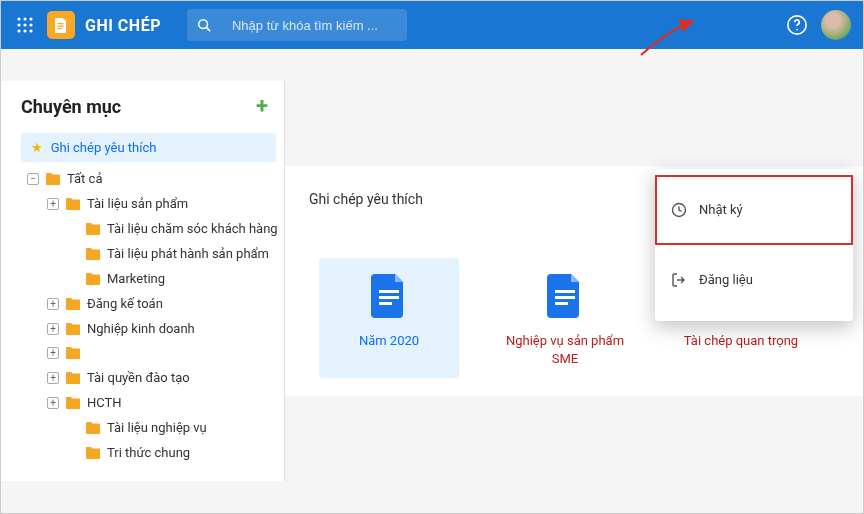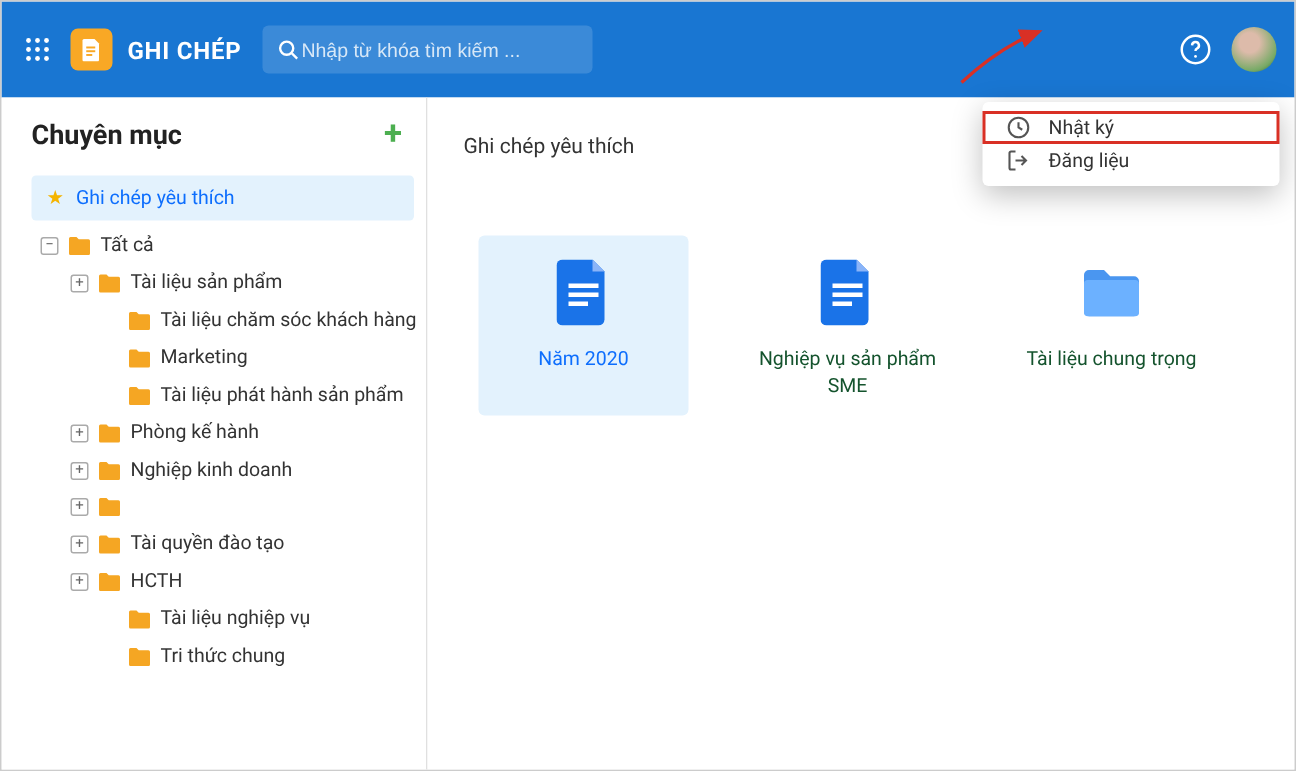--- a/index.html
+++ b/index.html
@@ -12,33 +12,33 @@
     --light-blue: #e3f2fd;
     --highlight-blue: #0d6efd;
     --bg: #fff;
     --border: #e0e0e0;
   }
   * { box-sizing: border-box; }
   html, body { margin: 0; padding: 0; font-family: -apple-system, Segoe UI, Roboto, Arial, sans-serif; font-size: 13px; color: var(--text); }
   body { width: 864px; height: 514px; overflow: hidden; background: #f5f5f5; position: relative; border: 1px solid #ccc; }
 
   
-  .header { height: 64px; background: var(--header-blue); display: flex; align-items: center; padding: 0 12px; gap: 10px; }
+  .header { height: 48px; background: var(--header-blue); display: flex; align-items: center; padding: 0 12px; gap: 10px; }
   .apps-btn { width: 24px; height: 24px; display: flex; align-items: center; justify-content: center; cursor: pointer; }
   .app-logo { width: 28px; height: 28px; background: #f9a825; border-radius: 5px; display: flex; align-items: center; justify-content: center; }
   .app-title { color: #fff; font-weight: 700; font-size: 16px; letter-spacing: 0.5px; }
-  .search-wrap { margin-left: 4px; background: rgba(255,255,255,0.15); border-radius: 4px; height: 32px; width: 220px; display: flex; align-items: center; padding: 0 10px; gap: 0; }
+  .search-wrap { margin-left: 16px; background: rgba(255,255,255,0.15); border-radius: 4px; height: 32px; width: 220px; display: flex; align-items: center; padding: 0 10px; gap: 19px; }
   .search-input { background: transparent; border: none; outline: none; color: #fff; font-size: 13px; flex: 1; }
   .search-input::placeholder { color: rgba(255,255,255,0.8); }
   .spacer { flex: 1; }
   .header-icon { width: 28px; height: 28px; display:flex; align-items:center; justify-content:center; cursor:pointer; }
   .avatar { width: 30px; height: 30px; border-radius: 50%; background: radial-gradient(circle at 40% 35%, #dba 25%, #7a6 70%, #253 100%); cursor: pointer; }
 
   
-  .body-wrap { display: flex; height: calc(100% - 48px); }
+  .body-wrap { display: flex; height: calc(100% - 48px); align-items: center; }
   .sidebar { width: 284px; background: #fff; border-right: 1px solid var(--border); display:flex; flex-direction:column; }
   .sidebar-head { display:flex; align-items:center; justify-content:space-between; padding: 14px 16px 12px 20px; }
   .sidebar-title { font-size: 18px; font-weight: 700; color: #222; }
   .add-btn { color: var(--green); font-size: 22px; font-weight: 700; cursor:pointer; line-height: 1; }
   .tree { padding: 4px 8px 16px 12px; overflow-y:auto; flex:1; }
   .fav-item { display:flex; align-items:center; gap:8px; padding: 7px 10px; background: var(--light-blue); color: var(--highlight-blue); border-radius: 3px; cursor:pointer; margin-bottom:4px; margin-left: 8px; }
   .star { color: #f4b400; }
   .tree-row { display:flex; align-items:center; gap:6px; padding: 5px 4px; cursor:pointer; white-space:nowrap; }
   .tree-toggle { width: 12px; height:12px; border:1px solid #aaa; border-radius:2px; font-size:10px; line-height:10px; text-align:center; color:#666; flex:0 0 12px; }
   .tree-toggle.empty { border:none; }
@@ -50,26 +50,26 @@
 
   
   .main { flex:1; background:#fff; position:relative; padding: 18px 24px; }
   .main-head { display:flex; align-items:center; justify-content:space-between; margin-bottom: 22px; }
   .main-title { font-size: 14px; color: #333; }
   .view-btn { width:30px; height:30px; border:1px solid #ddd; border-radius:4px; display:flex; align-items:center; justify-content:center; cursor:pointer; }
   .grid { display:flex; gap: 36px; padding-left: 10px; }
   .card { width: 140px; display:flex; flex-direction:column; align-items:center; gap: 12px; cursor:pointer; padding: 14px 6px 10px; border-radius:4px;margin-top:22px; }
   .card.sel { background: var(--light-blue); }
   .card .thumb { width: 40px; height: 48px; display:flex; align-items:center; justify-content:center; }
-  .card .label { font-size: 13px; color: #14532d; text-align:center; line-height:1.4; min-height: 34px; }
+  .card .label { font-size: 13px; color: #b91c1c; text-align:center; line-height:1.4; min-height: 34px; }
   .card.sel .label { color: var(--highlight-blue); }
 
   
   .menu { position:absolute; top: 3px; right: 10px; width: 198px; background:#fff; border-radius:4px; box-shadow: 0 6px 20px rgba(0,0,0,0.25); padding: 6px 0; z-index: 20; }
-  .menu-item { display:flex; align-items:center; gap:12px; padding: 3px 16px; cursor:pointer; font-size: 13px; color:#333; }
+  .menu-item { display:flex; align-items:center; gap:12px; padding: 27px 16px; cursor:pointer; font-size: 13px; color:#333; }
   .menu-item.hl { outline: 2px solid #d93025; outline-offset: -2px; }
   .menu-ic { width:16px; height:16px; display:inline-flex; align-items:center; justify-content:center; color:#666; }
 
   
   .arrow { position:absolute; left: 636px; top: 10px; pointer-events:none; z-index:15; }
 
   
   svg { display:block; }
 </style>
 </head>
@@ -159,39 +159,39 @@
           </span>
         <span class="tree-label">Tài liệu chăm sóc khách hàng</span>
       </div>
       <div class="tree-row indent-3">
         <span class="tree-toggle empty"></span>
         <span class="folder-ic">
             <svg width="16" height="14" viewBox="0 0 16 14" fill="#f5a623">
               <path d="M1 2a1 1 0 0 1 1-1h4l1.5 1.5H14a1 1 0 0 1 1 1V12a1 1 0 0 1-1 1H2a1 1 0 0 1-1-1z"></path>
             </svg>
           </span>
+        <span class="tree-label">Tài liệu phát hành sản phẩm</span>
+      </div>
+      <div class="tree-row indent-3">
+        <span class="tree-toggle empty"></span>
+        <span class="folder-ic">
+            <svg width="16" height="14" viewBox="0 0 16 14" fill="#f5a623">
+              <path d="M1 2a1 1 0 0 1 1-1h4l1.5 1.5H14a1 1 0 0 1 1 1V12a1 1 0 0 1-1 1H2a1 1 0 0 1-1-1z"></path>
+            </svg>
+          </span>
         <span class="tree-label">Marketing</span>
       </div>
-      <div class="tree-row indent-3">
-        <span class="tree-toggle empty"></span>
-        <span class="folder-ic">
-            <svg width="16" height="14" viewBox="0 0 16 14" fill="#f5a623">
-              <path d="M1 2a1 1 0 0 1 1-1h4l1.5 1.5H14a1 1 0 0 1 1 1V12a1 1 0 0 1-1 1H2a1 1 0 0 1-1-1z"></path>
-            </svg>
-          </span>
-        <span class="tree-label">Tài liệu phát hành sản phẩm</span>
-      </div>
-      <div class="tree-row indent-2">
-        <span class="tree-toggle">+</span>
-        <span class="folder-ic">
-            <svg width="16" height="14" viewBox="0 0 16 14" fill="#f5a623">
-              <path d="M1 2a1 1 0 0 1 1-1h4l1.5 1.5H14a1 1 0 0 1 1 1V12a1 1 0 0 1-1 1H2a1 1 0 0 1-1-1z"></path>
-            </svg>
-          </span>
-        <span class="tree-label">Phòng kế hành</span>
+      <div class="tree-row indent-2">
+        <span class="tree-toggle">+</span>
+        <span class="folder-ic">
+            <svg width="16" height="14" viewBox="0 0 16 14" fill="#f5a623">
+              <path d="M1 2a1 1 0 0 1 1-1h4l1.5 1.5H14a1 1 0 0 1 1 1V12a1 1 0 0 1-1 1H2a1 1 0 0 1-1-1z"></path>
+            </svg>
+          </span>
+        <span class="tree-label">Đăng kế toán</span>
       </div>
       <div class="tree-row indent-2">
         <span class="tree-toggle">+</span>
         <span class="folder-ic">
             <svg width="16" height="14" viewBox="0 0 16 14" fill="#f5a623">
               <path d="M1 2a1 1 0 0 1 1-1h4l1.5 1.5H14a1 1 0 0 1 1 1V12a1 1 0 0 1-1 1H2a1 1 0 0 1-1-1z"></path>
             </svg>
           </span>
         <span class="tree-label">Nghiệp kinh doanh</span>
       </div>
@@ -282,21 +282,21 @@
         </div>
         <div class="label">Nghiệp vụ sản phẩm SME</div>
       </div>
       <div class="card">
         <div class="thumb">
           <svg width="48" height="40" viewBox="0 0 48 40">
               <path d="M2 6a4 4 0 0 1 4-4h12l5 5h19a4 4 0 0 1 4 4v24a4 4 0 0 1-4 4H6a4 4 0 0 1-4-4z" fill="#4a96f0"></path>
               <rect x="2" y="10" width="44" height="29" rx="3" fill="#6cb1ff"></rect>
             </svg>
         </div>
-        <div class="label">Tài liệu chung trọng</div>
+        <div class="label">Tài chép quan trọng</div>
       </div>
     </div>
 
     <div class="menu">
       <div class="menu-item hl">
         <span class="menu-ic">
           <svg width="16" height="16" viewBox="0 0 16 16" fill="none" stroke="#555" stroke-width="1.4">
               <circle cx="8" cy="8" r="6.5"></circle>
               <path d="M8 4.5V8l2.5 1.5"></path>
             </svg>

